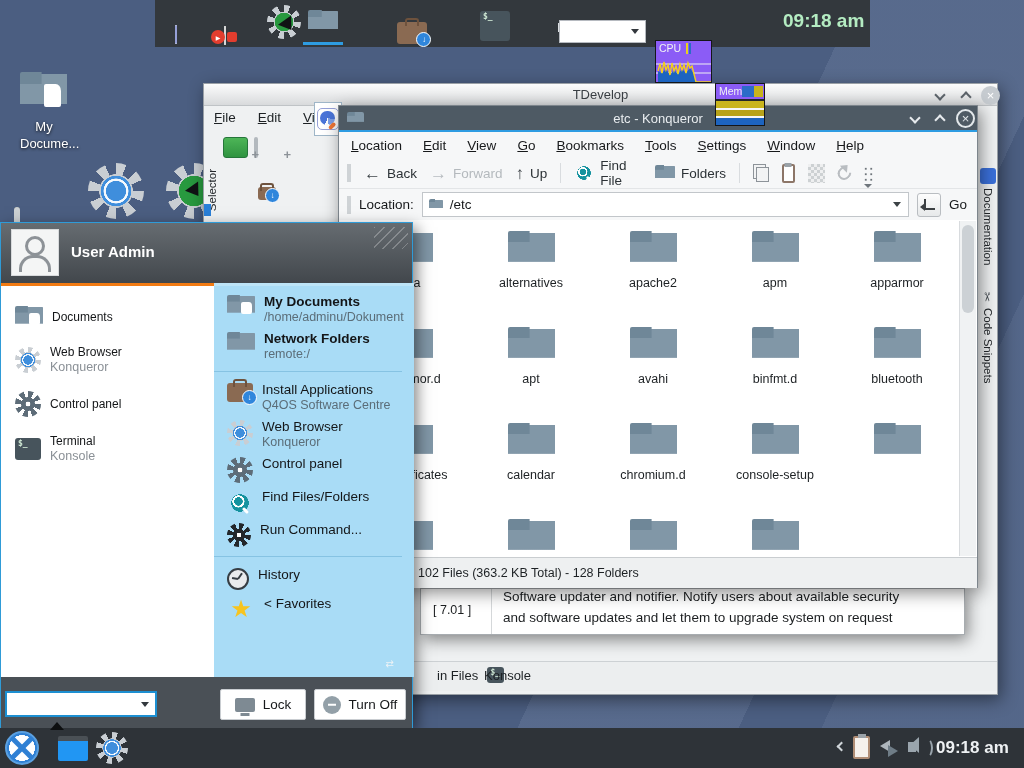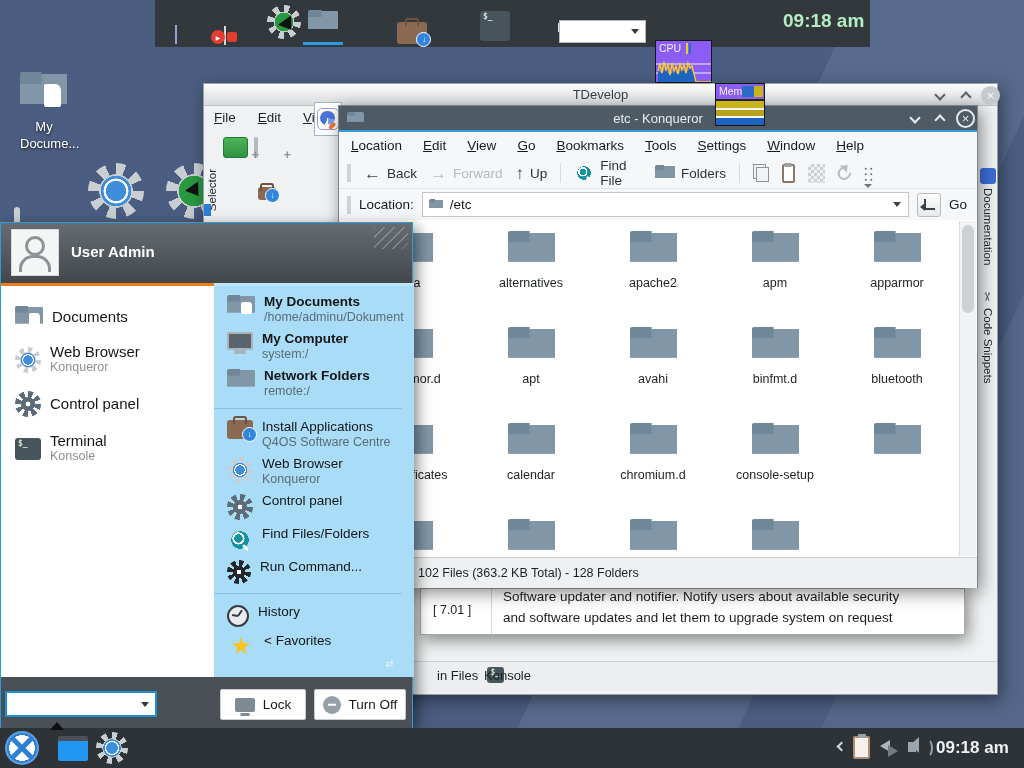--- a/index.html
+++ b/index.html
@@ -195,21 +195,21 @@
   .avatar::before{content:"";position:absolute;left:50%;top:6px;transform:translateX(-50%);
     width:14px;height:14px;border:3px solid #8d9297;border-radius:50%;}
   .avatar::after{content:"";position:absolute;left:50%;bottom:3px;transform:translateX(-50%);
     width:26px;height:14px;border:3px solid #8d9297;border-bottom:none;border-radius:14px 14px 0 0;}
   .sm-user{position:absolute;left:70px;top:20px;color:#fff;font-weight:bold;font-size:15px;}
   .sm-accent-l{left:0;top:60px;width:213px;height:3px;background:#f27b13;}
   .sm-accent-r{left:213px;top:60px;width:200px;height:3px;background:#bde4f7;}
   .sm-left{left:0;top:63px;width:213px;height:391px;background:#fff;padding-top:12px;}
   .sm-right{left:213px;top:63px;width:200px;height:391px;background:#a9dcf6;padding-top:5px;overflow:hidden;}
   .lit{display:flex;align-items:center;gap:9px;padding:8px 4px 8px 14px;}
-  .lit .lbl{font-size:15px;color:#141618;line-height:16px;}
+  .lit .lbl{font-size:12px;color:#141618;line-height:16px;}
   .lit .sub{font-size:12.5px;color:#8a9096;line-height:15px;}
   .rit{display:flex;align-items:flex-start;gap:9px;padding:3px 6px 3px 13px;}
   .rit .mi{margin-top:1px;}
   .rit .lbl{font-size:13.5px;color:#141618;line-height:16px;}
   .rit.bold .lbl{font-weight:bold;}
   .rit .sub{font-size:12.5px;color:#5b6d78;line-height:15px;white-space:nowrap;overflow:hidden;max-width:140px;}
   .rit.sep-after{border-bottom:1px solid #86c3e3;padding-bottom:9px;margin-bottom:7px;margin-right:12px;}
   .txtcol{display:flex;flex-direction:column;min-width:0;}
   .sub:empty,.lbl:empty{display:none;}
   .apps-sep{position:absolute;left:20px;top:408px;width:170px;height:1px;background:#c9ccd0;}
@@ -573,27 +573,20 @@
     <div class="abs sm-right">
 
         <div class="rit bold">
           <span class="mi mi-folder-doc folder-ico has-doc"></span>
           <span class="txtcol">
             <span class="lbl">My Documents</span>
             <span class="sub">/home/adminu/Dokument</span>
           </span>
         </div>
 
-        <div class="rit bold">
-          <span class="mi mi-monitor moni-ico"></span>
-          <span class="txtcol">
-            <span class="lbl">My Computer</span>
-            <span class="sub">system:/</span>
-          </span>
-        </div>
 
         <div class="rit bold sep-after">
           <span class="mi mi-folder-net folder-ico net-mark"></span>
           <span class="txtcol">
             <span class="lbl">Network Folders</span>
             <span class="sub">remote:/</span>
           </span>
         </div>
 
         <div class="rit">

